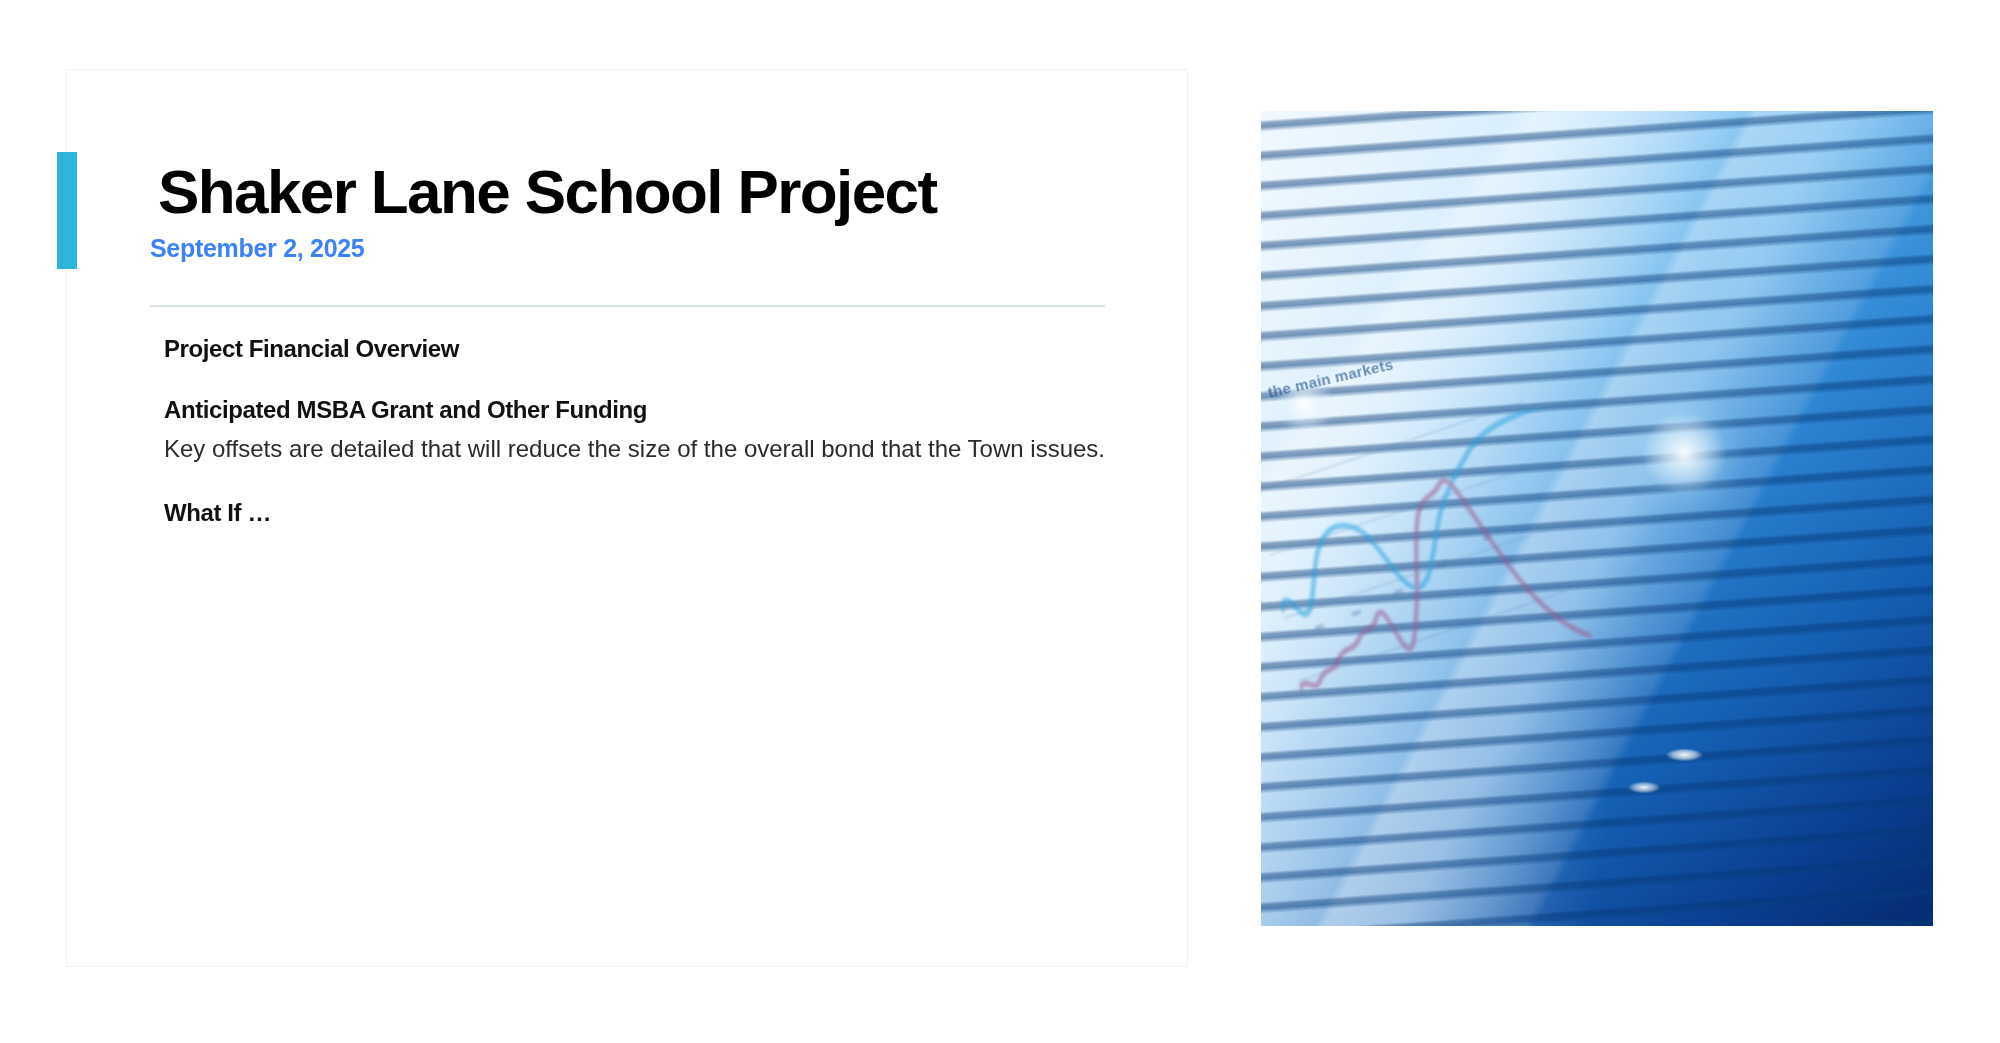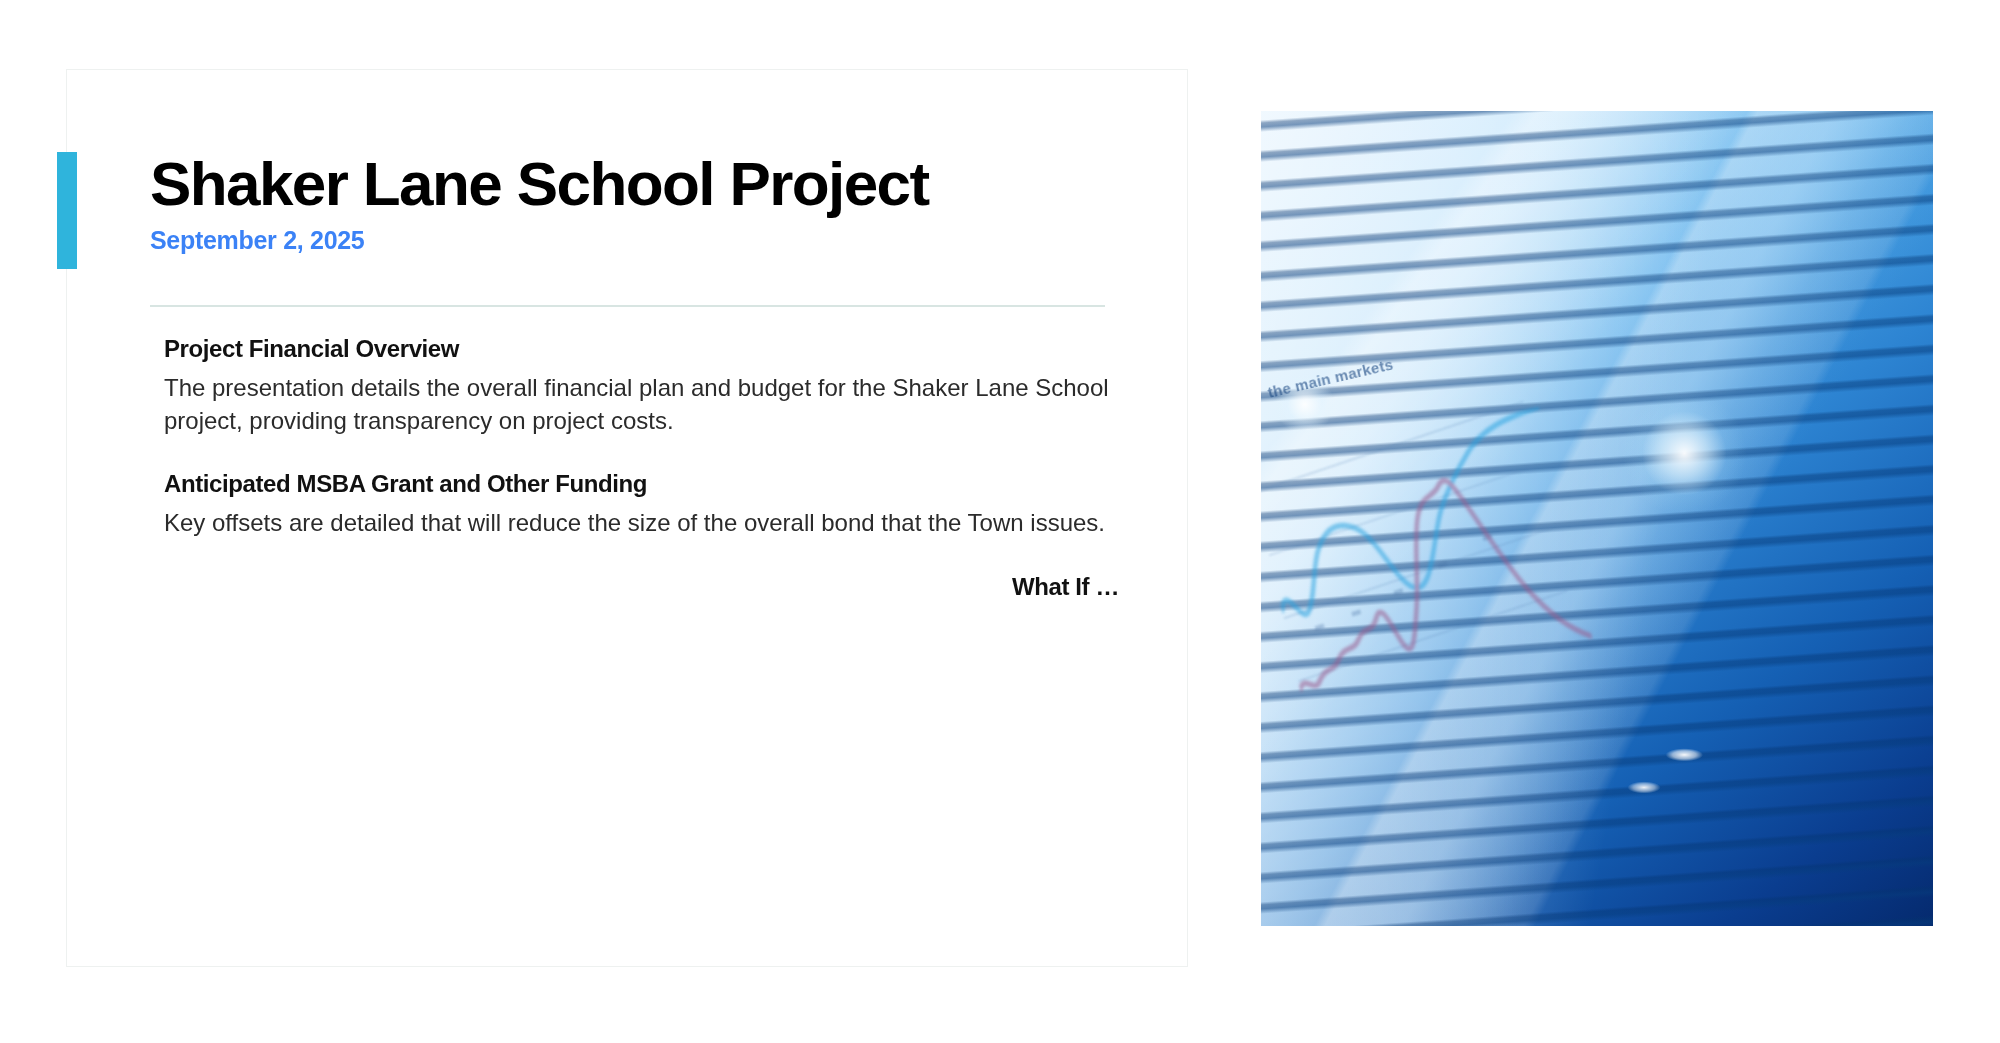--- a/index.html
+++ b/index.html
@@ -49,21 +49,21 @@
     width: 940px;
   }
 
   .slide-title {
     font-family: "Liberation Sans", sans-serif;
     font-size: 62px;
     line-height: 1.03;
     font-weight: 700;
     letter-spacing: -1.6px;
     color: #000000;
-    margin: 0;
+    margin: 8px;
     white-space: nowrap;
   }
 
   .slide-date {
     font-family: "Liberation Sans", sans-serif;
     font-size: 25px;
     font-weight: 700;
     letter-spacing: -0.3px;
     color: #3b82f6;
     margin: 10px 0 0 0;
@@ -81,21 +81,21 @@
   .sections {
     position: absolute;
     left: 164px;
     top: 335px;
     width: 955px;
   }
 
   .section {
     margin-bottom: 33px;
   }
-  .section:last-child { margin-bottom: 16px; text-align: right; }
+  .section:last-child { margin-bottom: 16px; }
 
   .section-heading {
     font-family: "Liberation Sans", sans-serif;
     font-size: 24px;
     font-weight: 700;
     letter-spacing: -0.4px;
     color: #111111;
     margin: 0 0 9px 0;
   }
 
@@ -206,21 +206,20 @@
     <h1 class="slide-title">Shaker Lane School Project</h1>
     <p class="slide-date">September 2, 2025</p>
   </div>
 
   <div class="divider"></div>
 
   <div class="sections">
 
     <div class="section">
       <div class="section-heading">Project Financial Overview</div>
-      <p class="section-body">The presentation details the overall financial plan and budget for the Shaker Lane School project, providing transparency on project costs.</p>
     </div>
 
     <div class="section">
       <div class="section-heading">Anticipated MSBA Grant and Other Funding</div>
       <p class="section-body">Key offsets are detailed that will reduce the size of the overall bond that the Town issues.</p>
     </div>
 
     <div class="section">
     </div>
 

